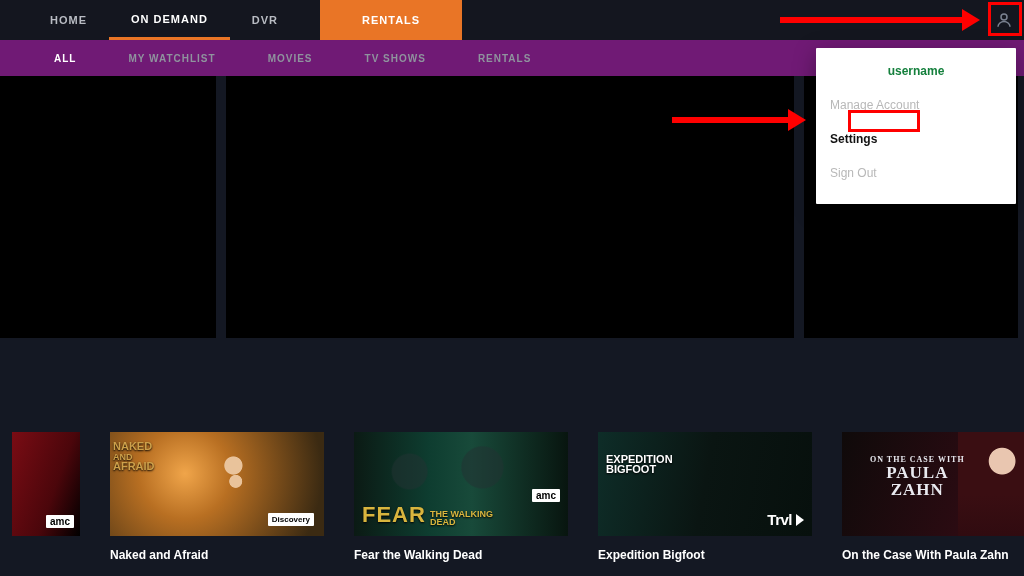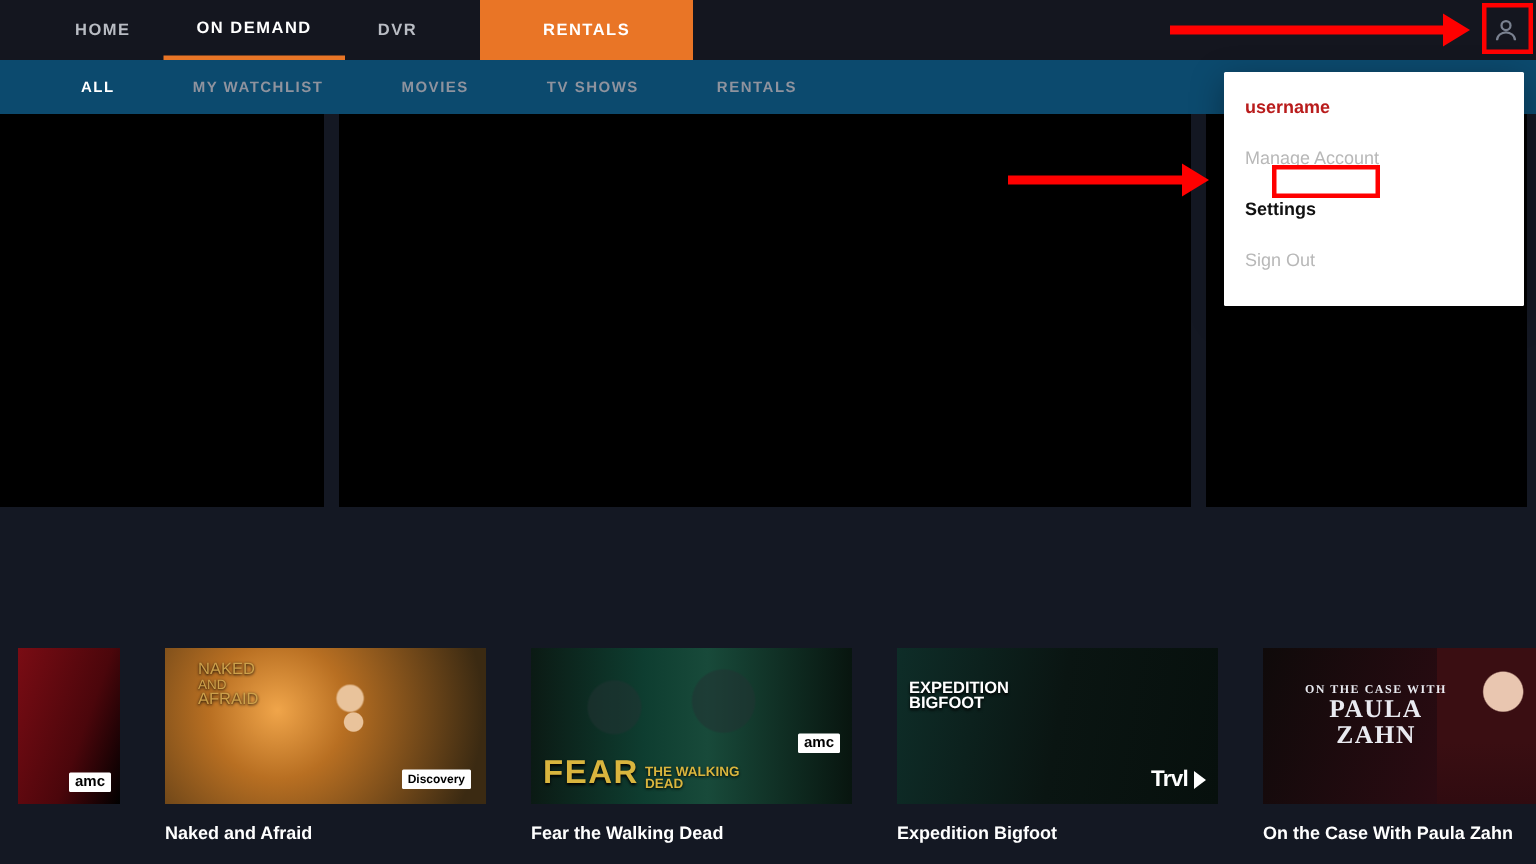--- a/index.html
+++ b/index.html
@@ -30,21 +30,21 @@
   .topbar .profile-button {
     width: 40px; display: flex; align-items: center; justify-content: center;
     cursor: pointer; position: relative;
   }
   .topbar .profile-button svg { width: 18px; height: 18px; stroke: #7a8190; fill: none; stroke-width: 2; }
 
   
   .subnav {
     display: flex; align-items: center; height: 36px;
     padding-left: 28px; gap: 0;
-    background: #0c4a6e;
+    background: #701a75;
   }
   .subnav .sub-item {
     padding: 0 26px; font-size: 10px; letter-spacing: 1px;
     color: #8f939e; font-weight: 600; cursor: pointer;
     display: flex; align-items: center; height: 100%;
   }
   .subnav .sub-item.active { color: #fff; }
 
   
   .hero-row {
@@ -60,22 +60,23 @@
 
   
   .profile-menu {
     position: absolute; top: 48px; right: 8px;
     width: 200px; background: #fff; color: #222;
     box-shadow: 0 6px 22px rgba(0,0,0,.35);
     border-radius: 1px; z-index: 50;
     padding: 10px 14px 14px 14px;
   }
   .profile-menu .pm-user {
-    font-size: 12px; font-weight: 700; color: #b91c1c;
+    font-size: 12px; font-weight: 700; color: #15803d;
     padding: 6px 0 10px 0;
+    text-align: center;
   }
   .profile-menu .pm-item {
     font-size: 12px; color: #b8b8b8; padding: 10px 0; cursor: pointer;
   }
   .profile-menu .pm-item.hl {
     color: #111; font-weight: 700;
   }
 
   
   .shows-row {
@@ -98,22 +99,22 @@
   }
 
   
   .p1 { background: linear-gradient(110deg,#7a0c14 0%, #4b060b 60%, #000 100%); }
   .p2 { background: radial-gradient(circle at 35% 40%, #f0a54a 0%, #b86f22 30%, #3b2a12 90%); }
   .p3 { background: linear-gradient(90deg,#0b1a14 0%, #0e3d30 35%, #184a3a 55%, #08150f 100%); }
   .p4 { background: linear-gradient(100deg,#0e2d28 0%, #0a1512 50%, #07100d 100%); }
   .p5 { background: linear-gradient(110deg,#0f0a0a 0%, #2b0b12 60%, #120607 100%); }
 
   .p2 .naked-text {
-    position:absolute; left:22px; top:10px; color:#cda04a;
-    font-size:11px; font-weight:400; line-height:.9; text-shadow:0 1px 2px #000;
+    position:absolute; left:3px; top:10px; color:#cda04a;
+    font-size:11px; font-weight:700; line-height:.9; text-shadow:0 1px 2px #000;
     font-family: Impact, 'Arial Black', sans-serif;
   }
   .p2 .net-small {
     position:absolute; right:10px; bottom:10px; background:#fff; color:#000;
     font-size:8px; font-weight:700; padding:2px 4px; border-radius:1px;
     font-family: Arial, sans-serif;
   }
   .p2 .archer {
     position:absolute; left:36%; top:18%; width:54%; height:64%;
     background: radial-gradient(circle at 40% 22%, #e9c39b 0 10%, transparent 11%),

